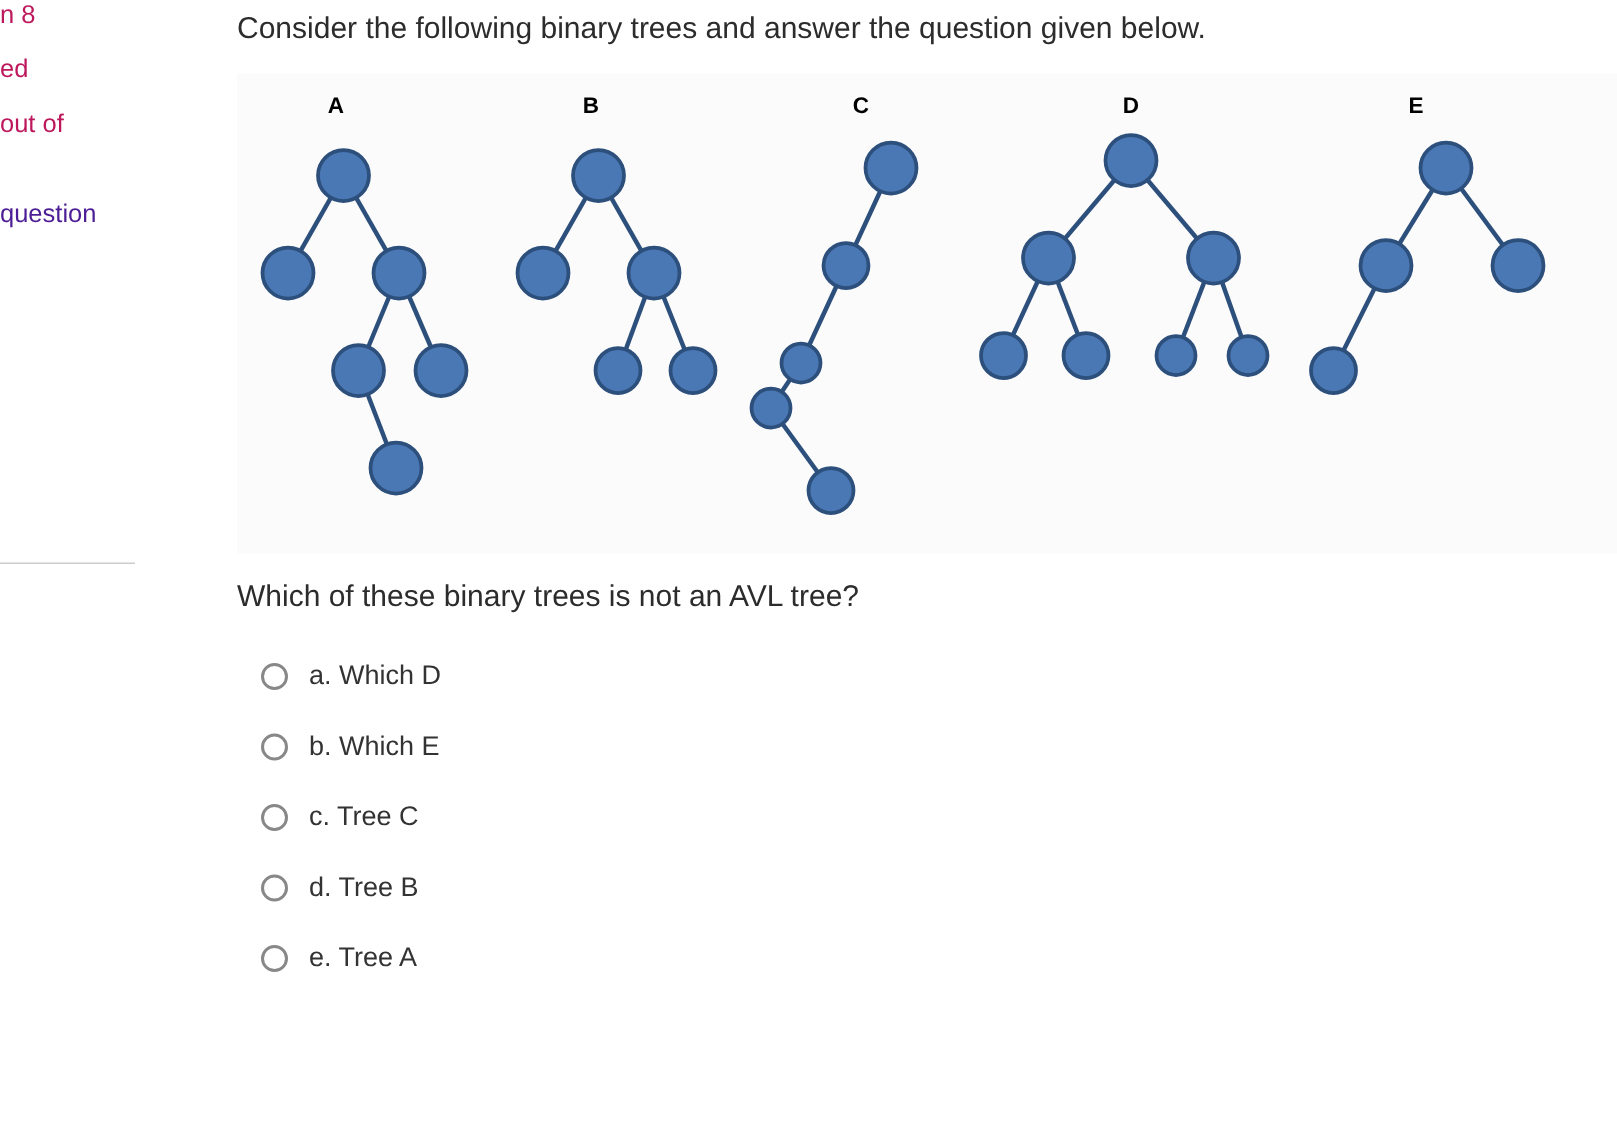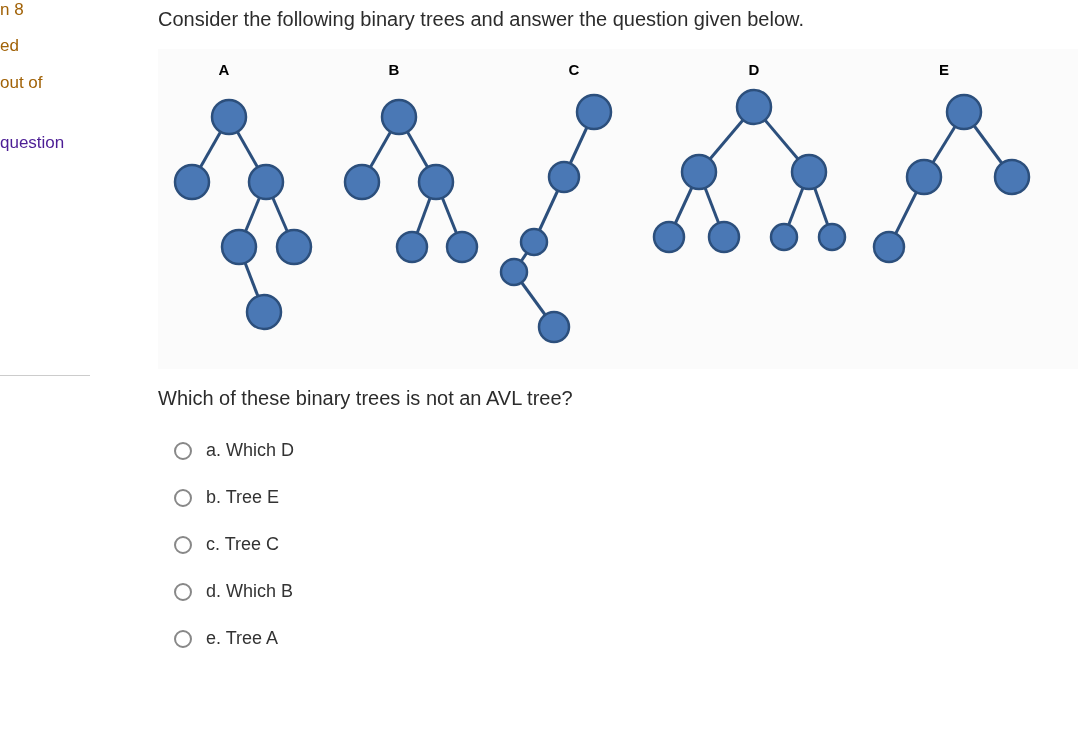--- a/index.html
+++ b/index.html
@@ -1,18 +1,18 @@
 <!DOCTYPE html>
 <html><head>
 <meta charset="utf-8">
 <style>
   html,body{margin:0;padding:0;font-family:"Segoe UI",Arial,sans-serif;font-size:16px;color:#1f1f1f;background:#fff;}
   .wrap{display:flex;width:1078px;height:753px;position:relative;}
   .side{flex:0 0 90px;padding-right:8px;}
-  .side .row{font-size:17px;color:#a16207;line-height:1.2;margin-bottom:16px;}
+  .side .row{font-size:17px;color:#be185d;line-height:1.2;margin-bottom:16px;}
   .qnum{font-size:26px;color:#222;white-space:nowrap;overflow:hidden;}
   .side .flag-line{border-bottom:1px solid #ccc;height:1px;margin-top:220px;}
   .main{flex:1;padding:8px 20px 0 60px;}
   .prompt{font-size:20px;color:#2c2c2c;margin-bottom:18px;}
   .figure{background:#fbfbfb;padding:8px 6px 12px 6px;border:none;margin-bottom:18px;}
   .figure svg{display:block;}
   .question-text{font-size:20px;color:#2c2c2c;margin:16px 0 30px 0;}
   .choices{margin-left:16px;}
   .choice{display:flex;align-items:center;margin-bottom:26px;font-size:18px;color:#333;}
   .choice input[type=radio]{appearance:none;width:18px;height:18px;border:2px solid #888;border-radius:50%;margin:0 14px 0 0;flex:0 0 18px;cursor:pointer;}
@@ -113,29 +113,29 @@
 
     <div class="question-text">Which of these binary trees is not an AVL tree?</div>
 
     <div class="choices">
       <label class="choice">
         <input type="radio" name="ans" style="">
         <span>a. Which D</span>
       </label>
       <label class="choice">
         <input type="radio" name="ans" style="">
-        <span>b. Tree E</span>
+        <span>b. Which E</span>
       </label>
       <label class="choice">
         <input type="radio" name="ans" style="">
         <span>c. Tree C</span>
       </label>
       <label class="choice">
         <input type="radio" name="ans" style="">
-        <span>d. Which B</span>
+        <span>d. Tree B</span>
       </label>
       <label class="choice">
         <input type="radio" name="ans" style="">
         <span>e. Tree A</span>
       </label>
     </div>
   </div>
 </div>
 
 </body></html>

